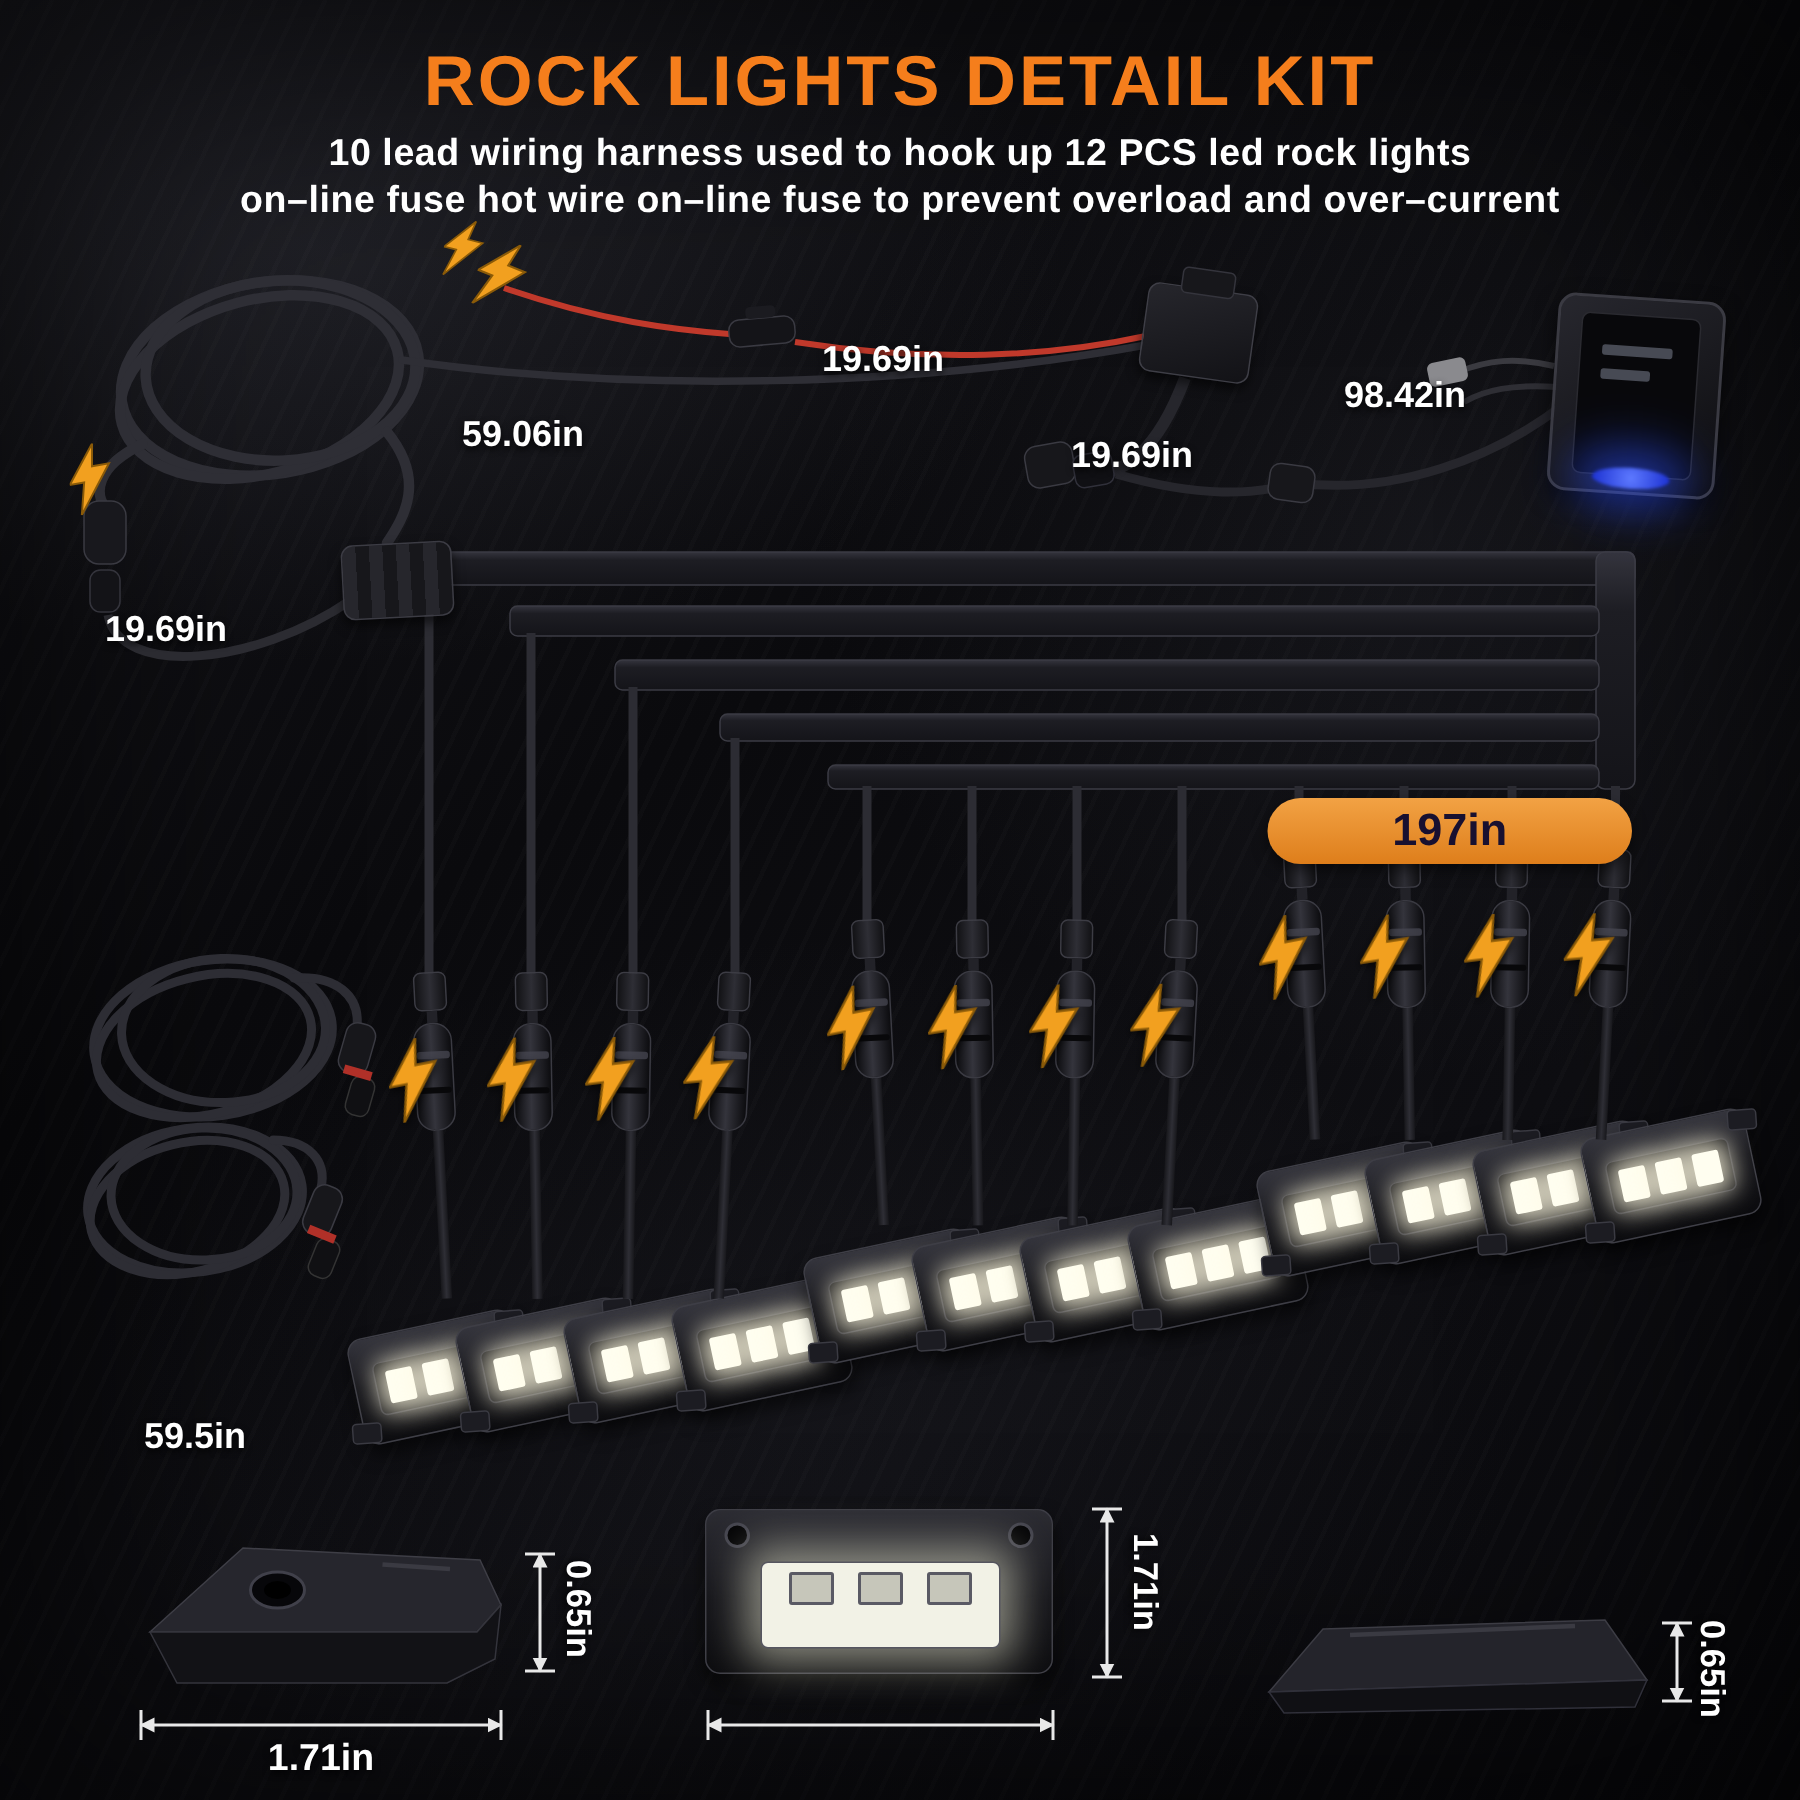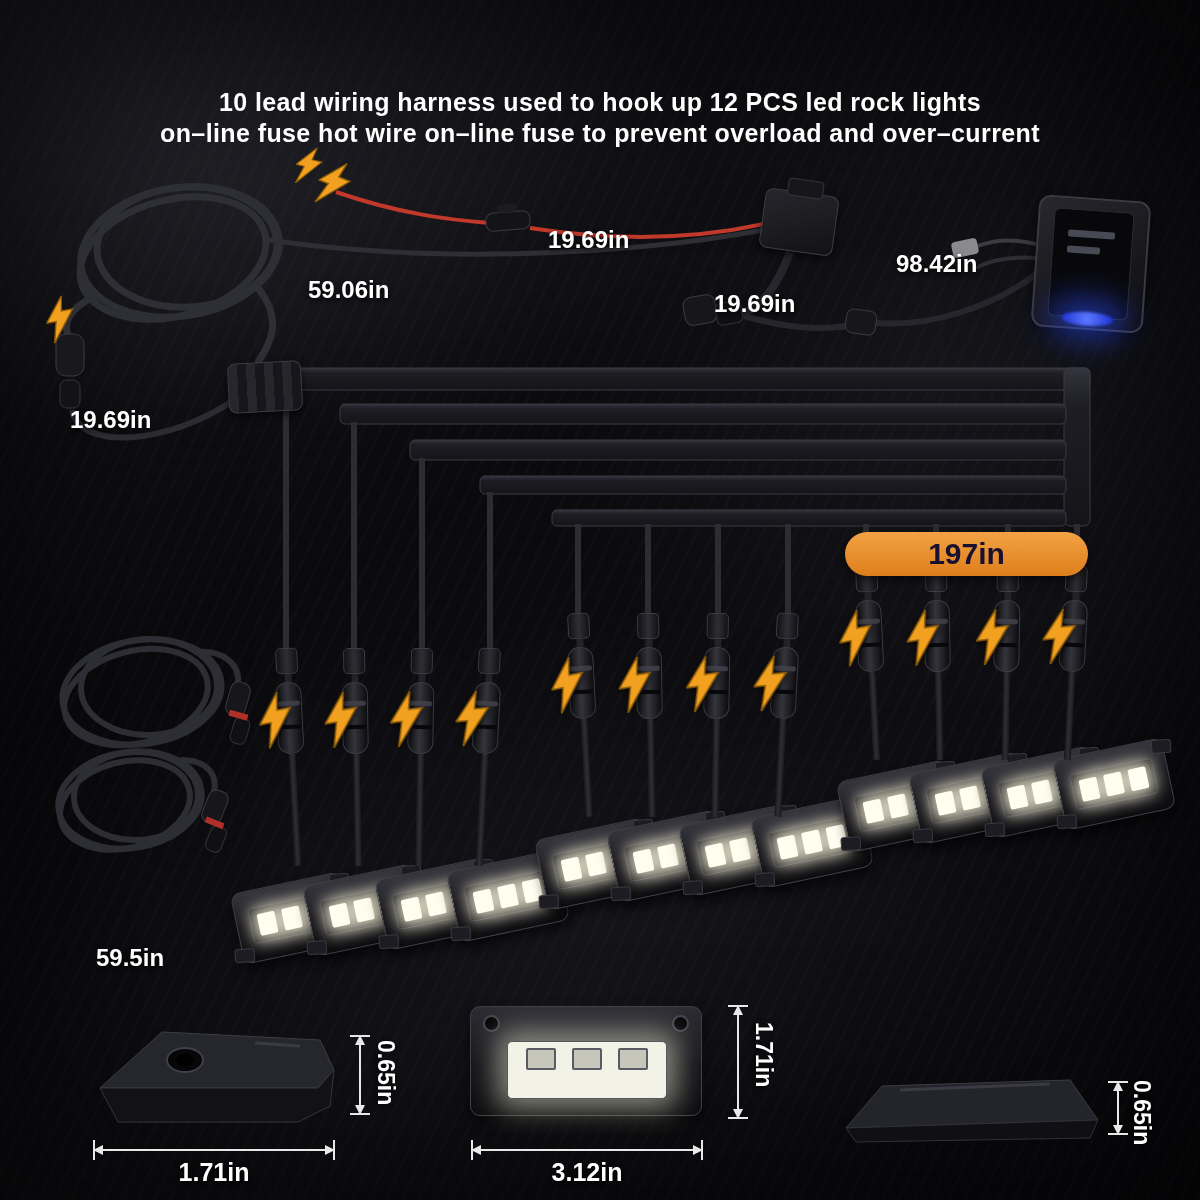--- a/index.html
+++ b/index.html
@@ -199,20 +199,21 @@
       <line x1="350" y1="1114" x2="370" y2="1114"></line>
       <line x1="738" y1="1006" x2="738" y2="1118" marker-start="url(#arr)" marker-end="url(#arr)"></line>
       <line x1="728" y1="1006" x2="748" y2="1006"></line>
       <line x1="728" y1="1118" x2="748" y2="1118"></line>
       <line x1="1118" y1="1082" x2="1118" y2="1134" marker-start="url(#arr)" marker-end="url(#arr)"></line>
       <line x1="1108" y1="1082" x2="1128" y2="1082"></line>
       <line x1="1108" y1="1134" x2="1128" y2="1134"></line>
     </g>
   </svg>
 
+  <h1 class="title">ROCK LIGHTS DETAIL KIT</h1>
   <p class="sub s1">10 lead wiring harness used to hook up 12 PCS led rock lights</p>
   <p class="sub s2">on–line fuse hot wire on–line fuse to prevent overload and over–current</p>
 
   <div class="junction"></div>
   <div class="relay"></div>
 
   <div class="switch">
     <div class="switch-face">
       <div class="sbar sb1"></div>
       <div class="sbar sb2"></div>
@@ -464,18 +465,17 @@
   <div class="pill" style="left:845px;top:532px;width:243px;height:44px">197in</div>
 
   <div class="mlabel" style="left:308px;top:276px">59.06in</div>
   <div class="mlabel" style="left:548px;top:226px">19.69in</div>
   <div class="mlabel" style="left:714px;top:290px">19.69in</div>
   <div class="mlabel" style="left:896px;top:250px">98.42in</div>
   <div class="mlabel" style="left:70px;top:406px">19.69in</div>
   <div class="mlabel" style="left:96px;top:944px">59.5in</div>
 
   <div class="dimlabel" style="left:94px;top:1158px;width:240px">1.71in</div>
-  <div class="dimlabel" style="left:472px;top:1158px;width:230px">3.12in</div>
   <div class="vlabel" style="left:372px;top:1040px">0.65in</div>
   <div class="vlabel" style="left:750px;top:1022px">1.71in</div>
   <div class="vlabel" style="left:1128px;top:1080px">0.65in</div>
 
 </div>
 
 </body></html>

